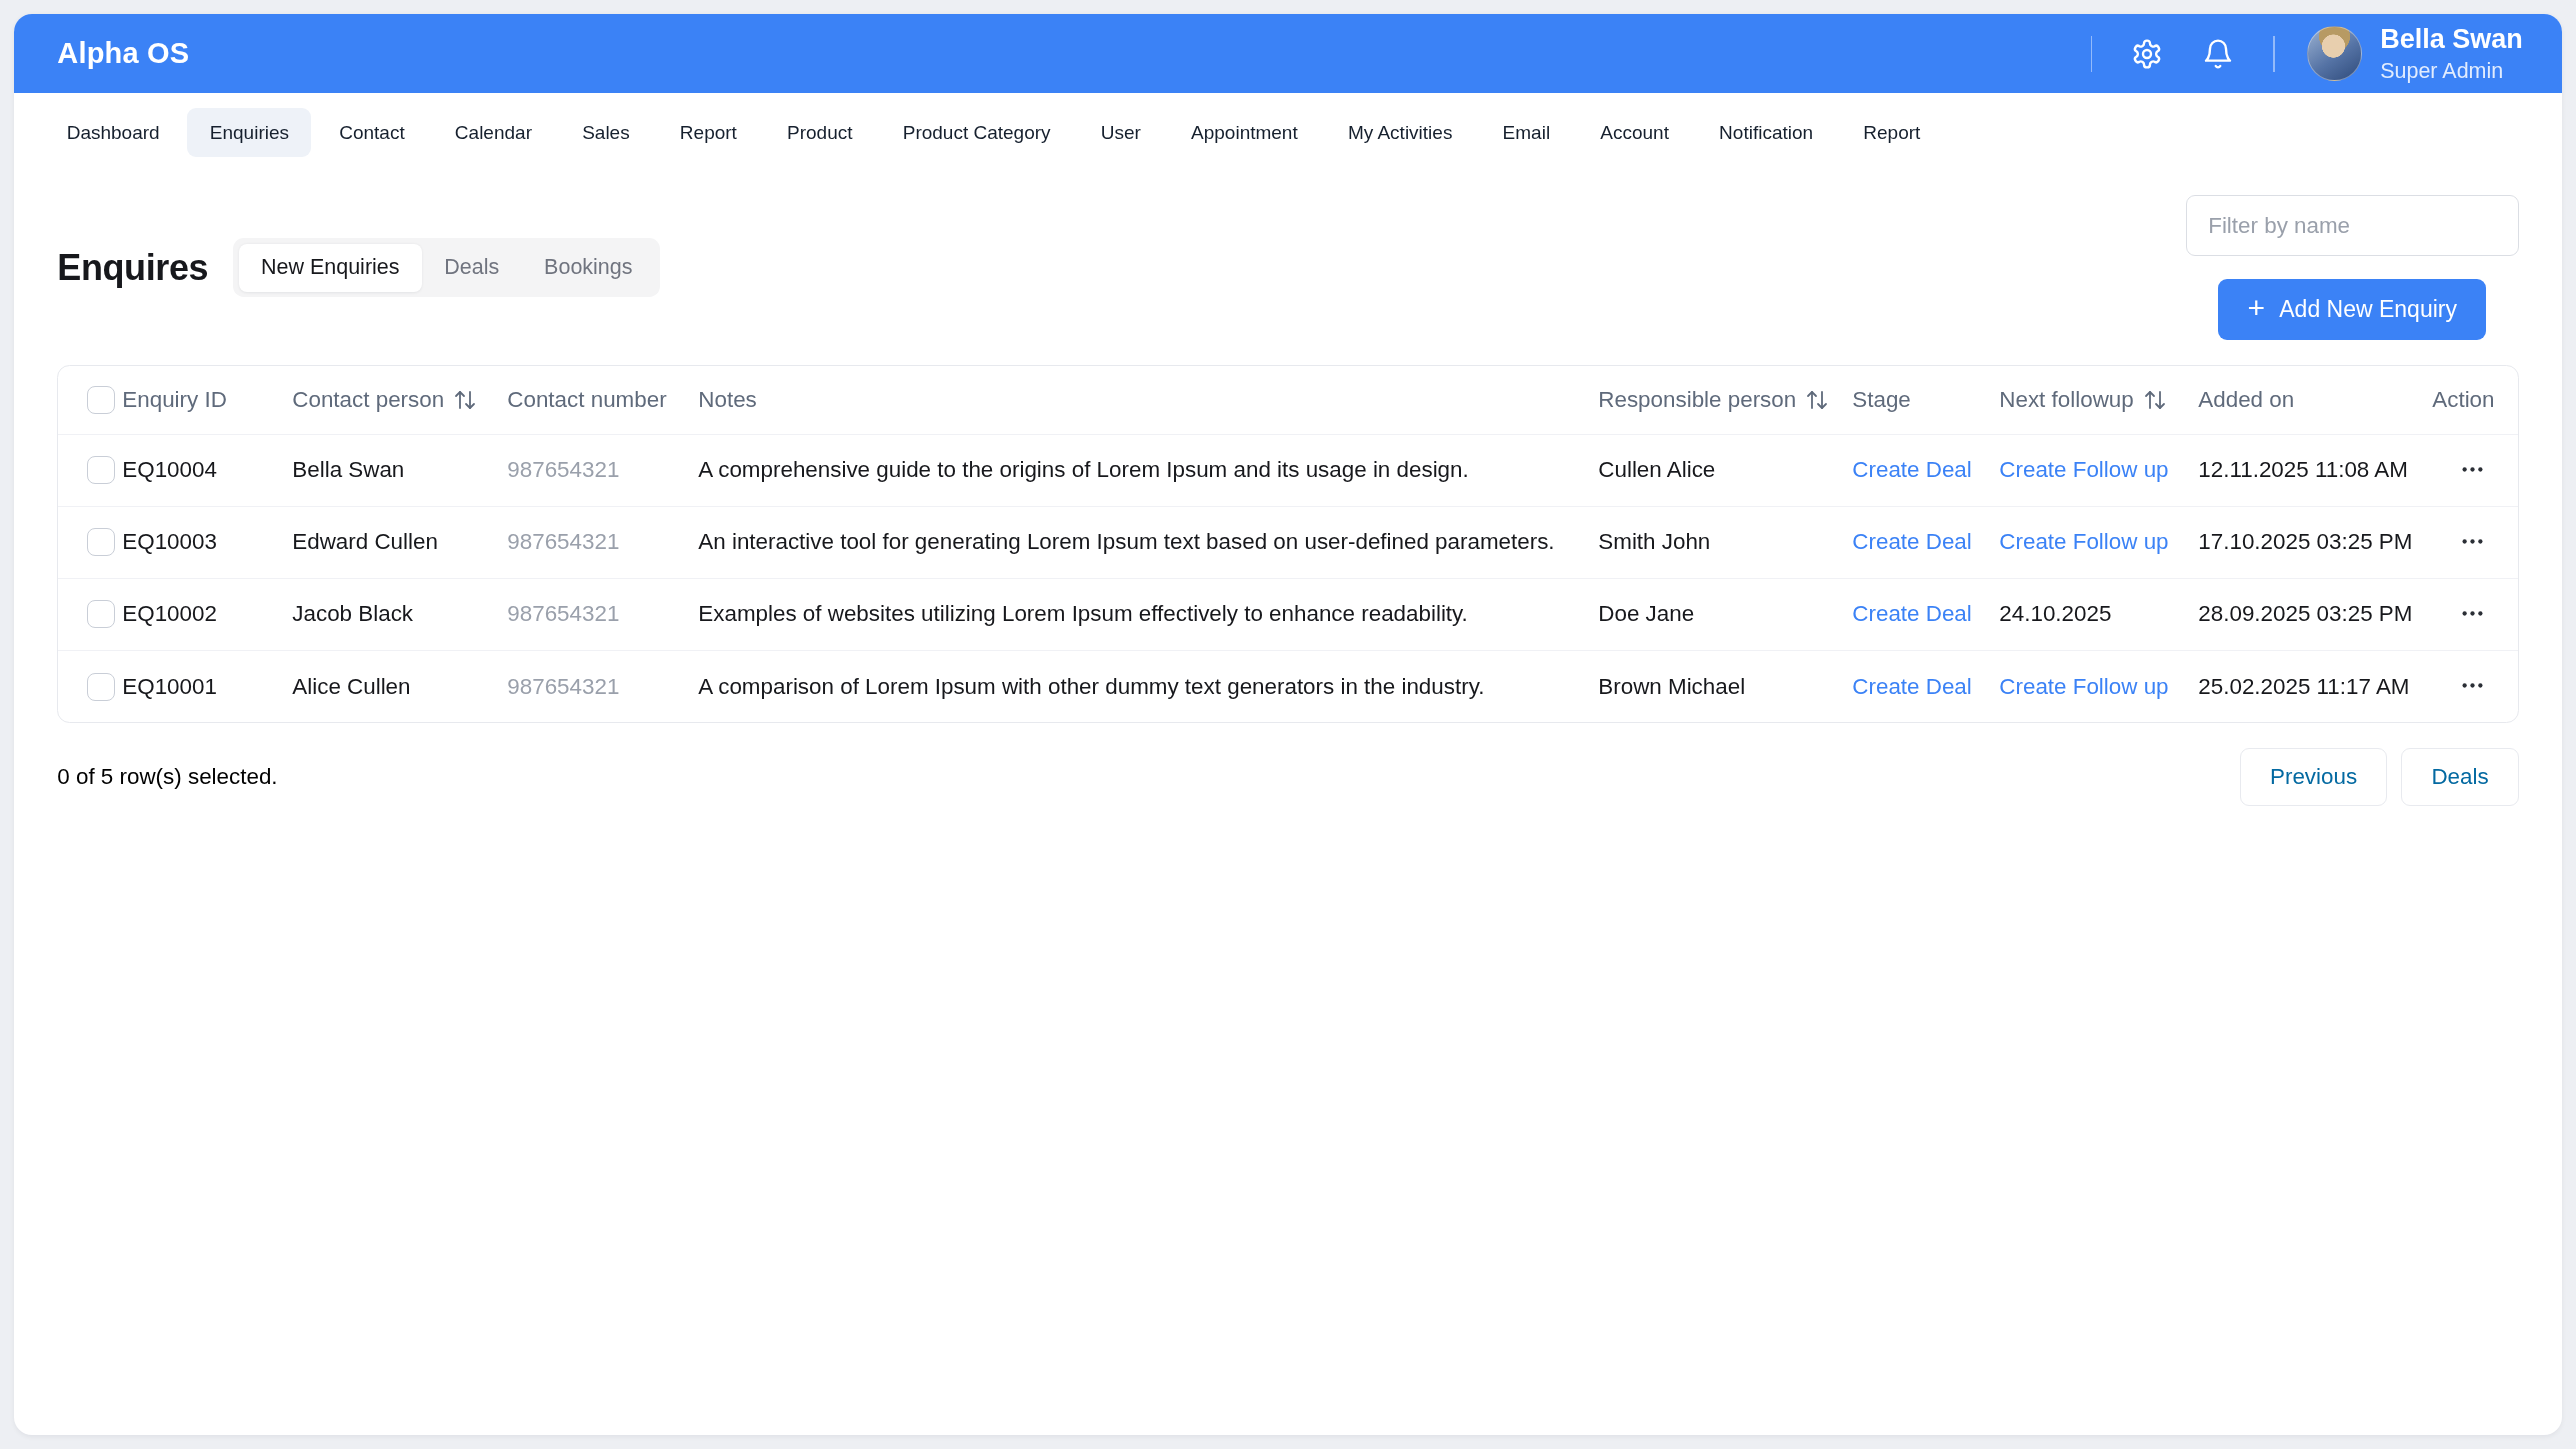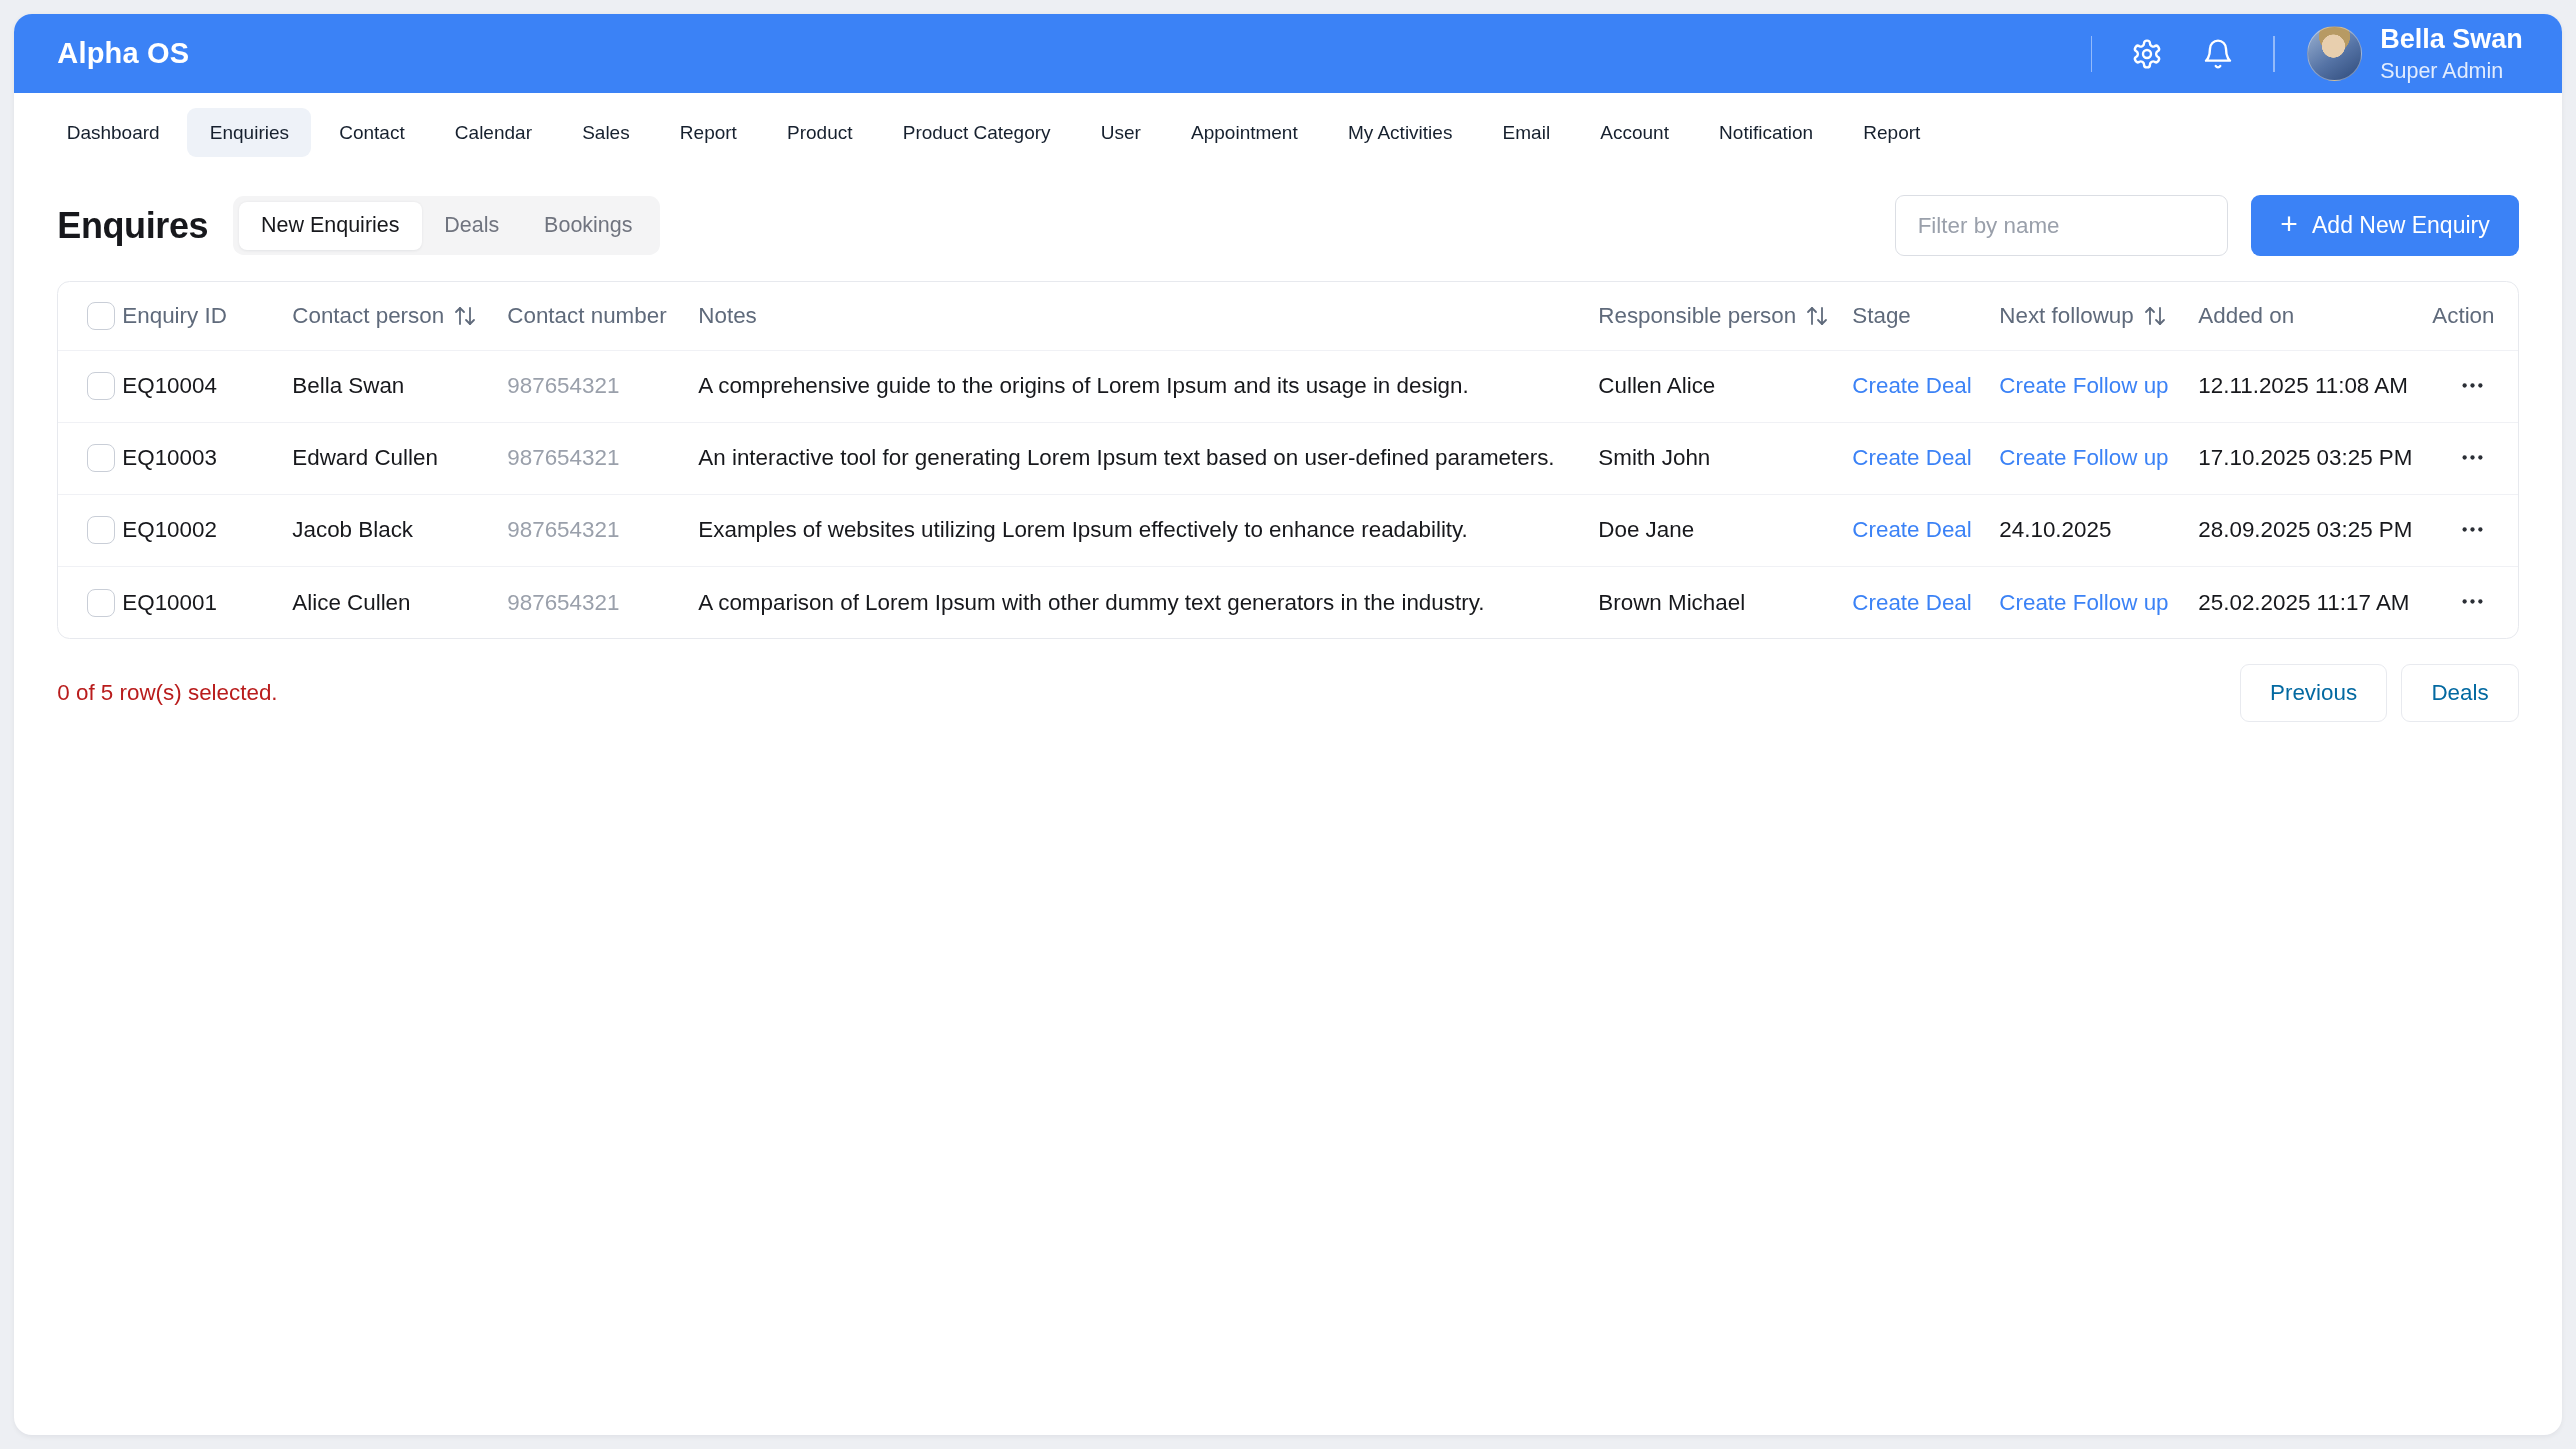--- a/index.html
+++ b/index.html
@@ -87,21 +87,21 @@
     padding: 11.6px 22.4px;
     border: none; background: none; cursor: pointer;
     border-radius: 8px;
     font-family: inherit;
     white-space: nowrap;
   }
   .seg-item.active {
     background: #fff; color: #17181c; font-weight: 500;
     box-shadow: 0 0.9px 2.7px rgba(16,24,40,.07);
   }
-  .title-right { margin-left: auto; display: flex; align-items: center; gap: 23px; }
+  .title-right { margin-left: auto; display: flex; align-items: center; gap: 23px; flex-direction: column; }
   .filter-input {
     width: 333px; height: 61px;
     border: 1.8px solid #dbdee4;
     border-radius: 9px;
     font-size: 22.4px;
     padding: 0 21.5px;
     font-family: inherit;
     color: #17181c;
     outline: none;
     background: #fff;
@@ -170,21 +170,21 @@
   .more-btn {
     background: none; border: none; cursor: pointer; padding: 3.6px 0;
   }
   .more-btn svg { display: block; }
 
   
   .table-footer {
     margin-top: 25px;
     display: flex; align-items: center;
   }
-  .selected-text { font-size: 22.4px; color: #b91c1c; }
+  .selected-text { font-size: 22.4px; color: #000000; }
   .pager { margin-left: auto; display: flex; gap: 14.3px; }
   .pager-btn {
     background: #fff;
     border: 1.8px solid #e8eaef;
     border-radius: 9px;
     font-size: 22.4px;
     font-family: inherit;
     color: #0369a1;
     padding: 15px 29px;
     cursor: default;

